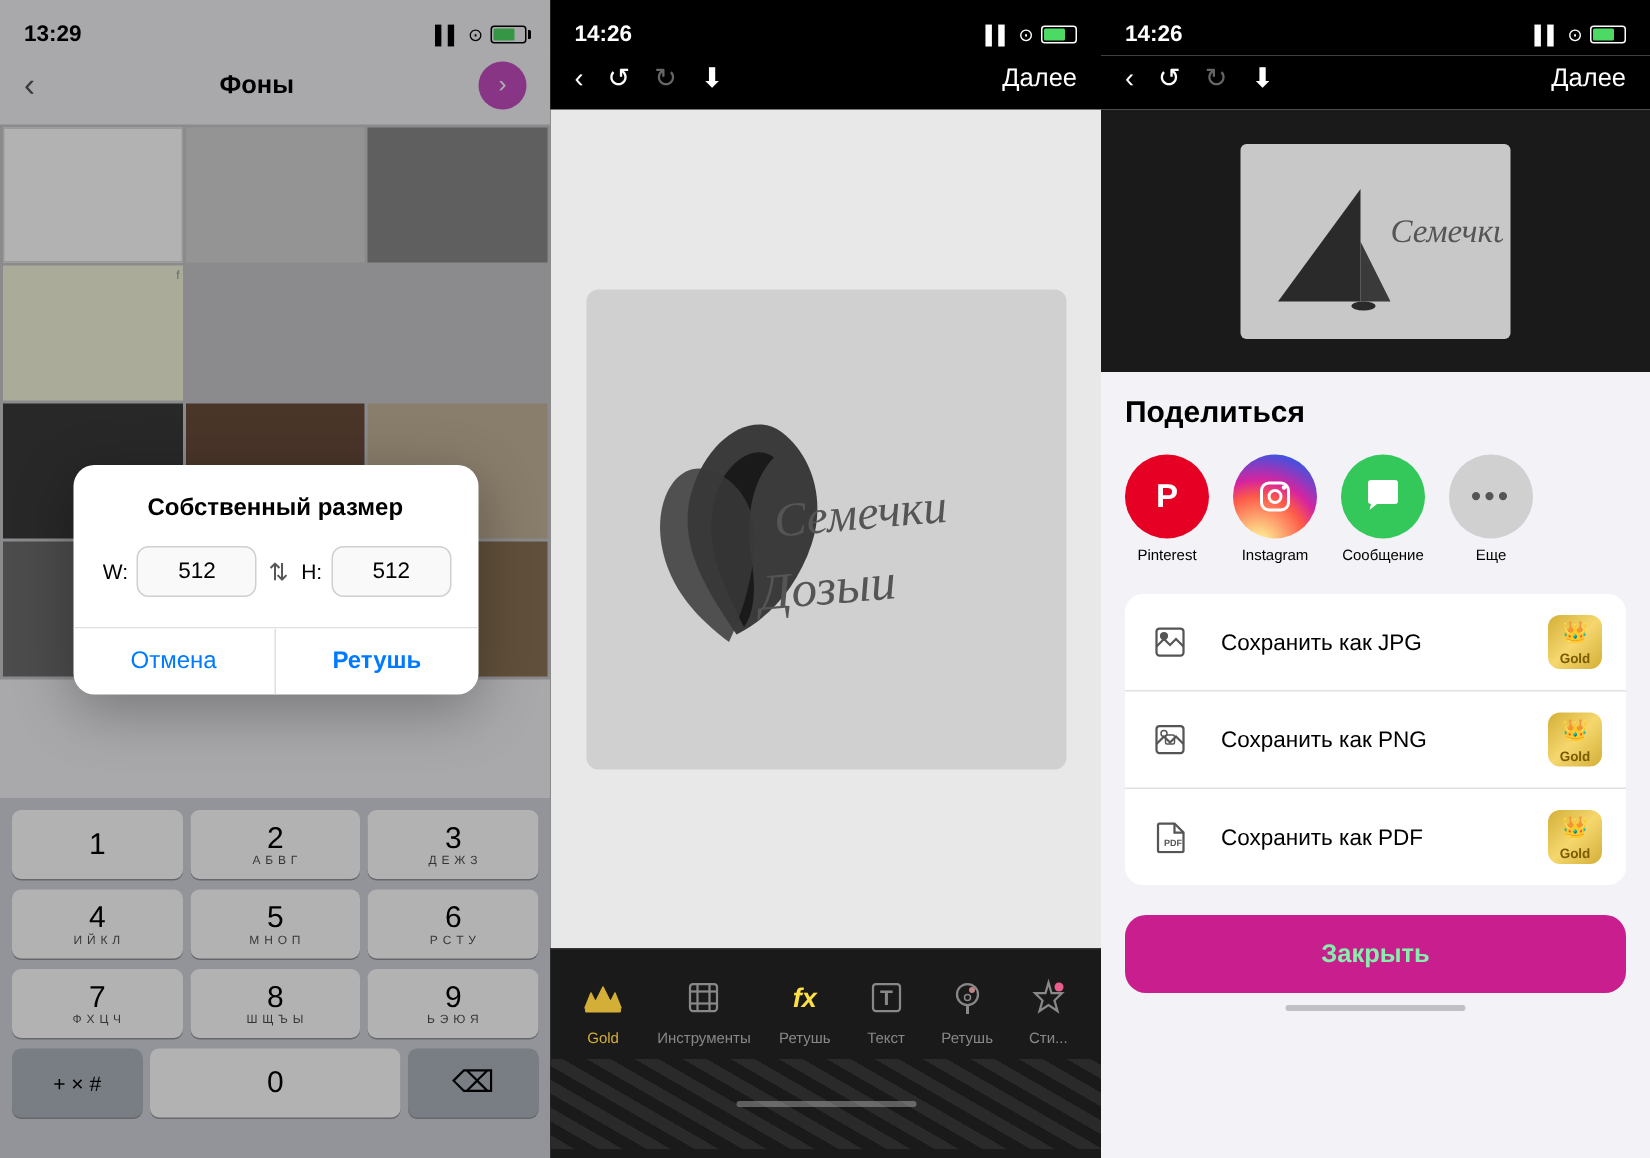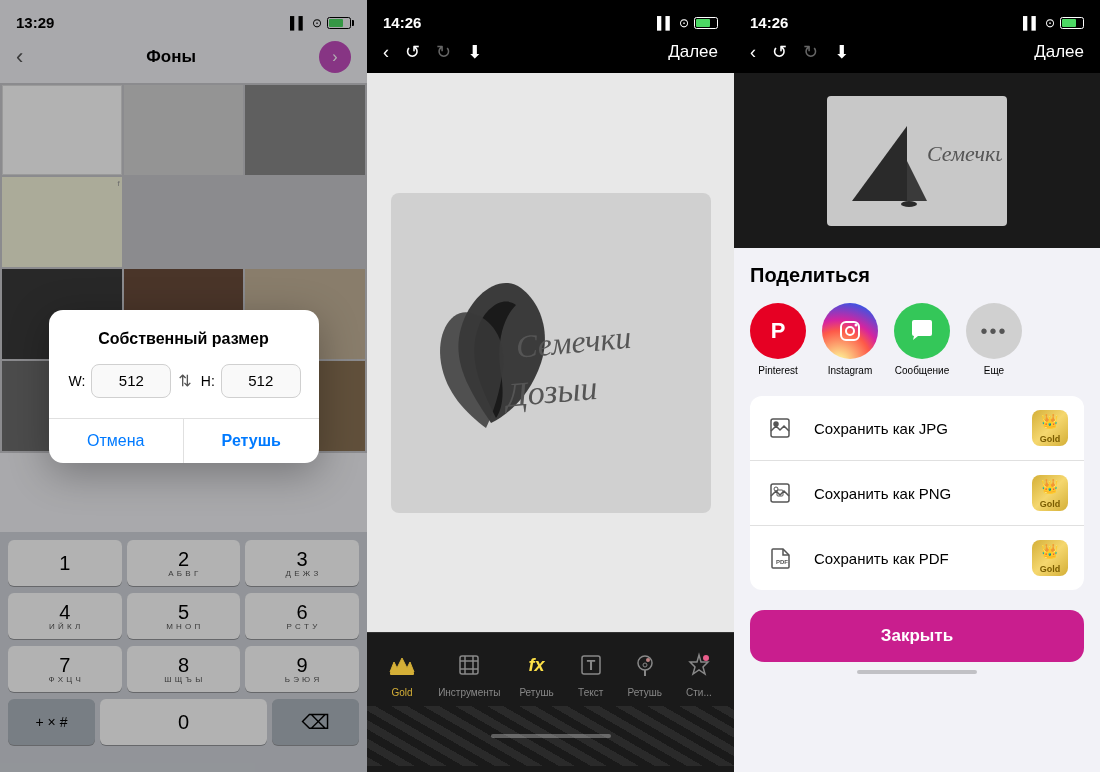--- a/index.html
+++ b/index.html
@@ -541,21 +541,21 @@
       position: absolute;
       top: 3px;
       font-size: 14px;
     }
 
     .close-btn {
       background: #c91e8e;
       border-radius: 14px;
       padding: 16px;
       text-align: center;
-      color: #ffffff;
+      color: #86efac;
       font-size: 17px;
       font-weight: 600;
       cursor: pointer;
       margin-top: 8px;
     }
 
     .home-indicator {
       height: 20px;
       display: flex;
       align-items: center;

